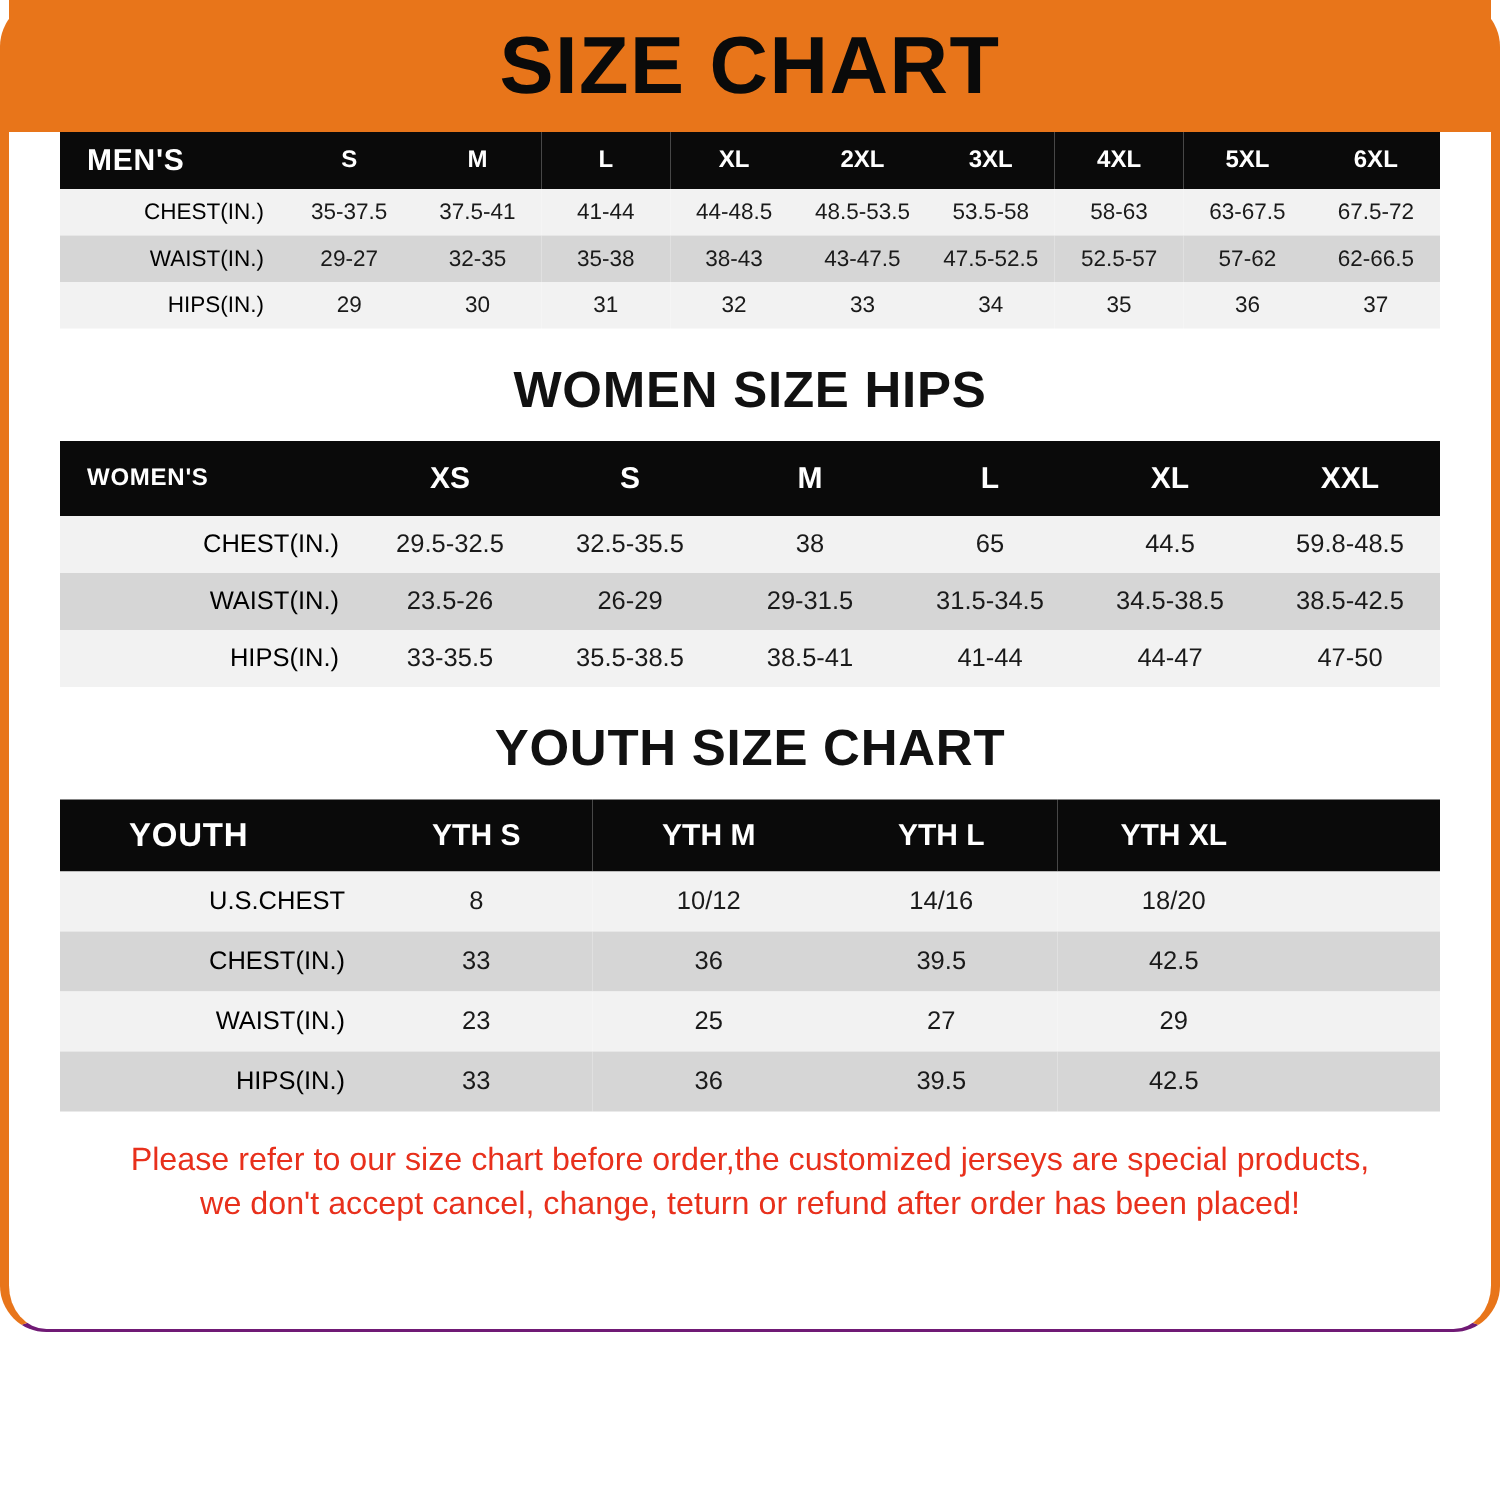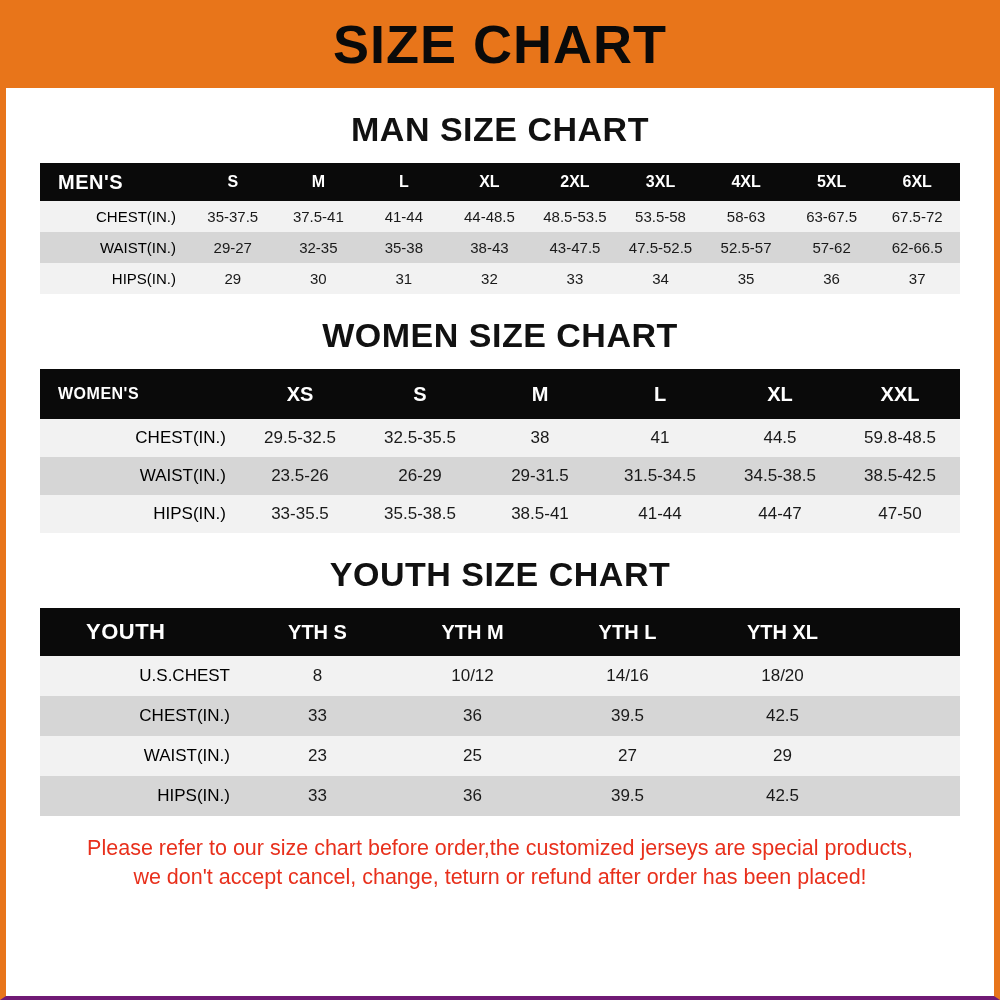--- a/index.html
+++ b/index.html
@@ -9,27 +9,28 @@
   body {
     width: 1000px;
     height: 1000px;
     background: #ffffff;
     font-family: "Liberation Sans", sans-serif;
     color: #000000;
     overflow: hidden;
   }
   .page {
     width: 1000px;
-    height: 1000px;
+    height: 888px;
     position: relative;
     box-sizing: border-box;
     border-left: 6px solid #e8751a;
     border-right: 6px solid #e8751a;
-    border-bottom: 4px solid #701a75;
+    border-bottom: 2px solid #701a75;
     background: #ffffff;
+    border-radius: 31px;
   }
   .banner {
     background: #e8751a;
     height: 88px;
     display: flex;
     align-items: center;
     justify-content: center;
     margin: -0px -0px 0 -0px;
   }
   .banner-title {
@@ -117,21 +118,20 @@
 </style>
 </head>
 <body>
 
 <div class="page">
 
   <div class="banner">
     <div class="banner-title">SIZE CHART</div>
   </div>
 
-  <div class="section-title">MAN SIZE CHART</div>
   <table class="sizes men">
     <colgroup>
       <col style="width:150px">
       <col span="9">
     </colgroup>
     <thead>
       <tr>
         <th class="rowlabel">MEN'S</th>
         <th>S</th>
         <th>M</th>
@@ -177,21 +177,21 @@
         <td>32</td>
         <td>33</td>
         <td>34</td>
         <td>35</td>
         <td>36</td>
         <td>37</td>
       </tr>
     </tbody>
   </table>
 
-  <div class="section-title">WOMEN SIZE CHART</div>
+  <div class="section-title">WOMEN SIZE HIPS</div>
   <table class="sizes women">
     <colgroup>
       <col style="width:200px">
       <col span="6">
     </colgroup>
     <thead>
       <tr>
         <th class="rowlabel">WOMEN'S</th>
         <th>XS</th>
         <th>S</th>
@@ -200,21 +200,21 @@
         <th>XL</th>
         <th>XXL</th>
       </tr>
     </thead>
     <tbody>
       <tr class="plain">
         <td class="rowlabel">CHEST(IN.)</td>
         <td>29.5-32.5</td>
         <td>32.5-35.5</td>
         <td>38</td>
-        <td>41</td>
+        <td>65</td>
         <td>44.5</td>
         <td>59.8-48.5</td>
       </tr>
       <tr class="alt">
         <td class="rowlabel">WAIST(IN.)</td>
         <td>23.5-26</td>
         <td>26-29</td>
         <td>29-31.5</td>
         <td>31.5-34.5</td>
         <td>34.5-38.5</td>

